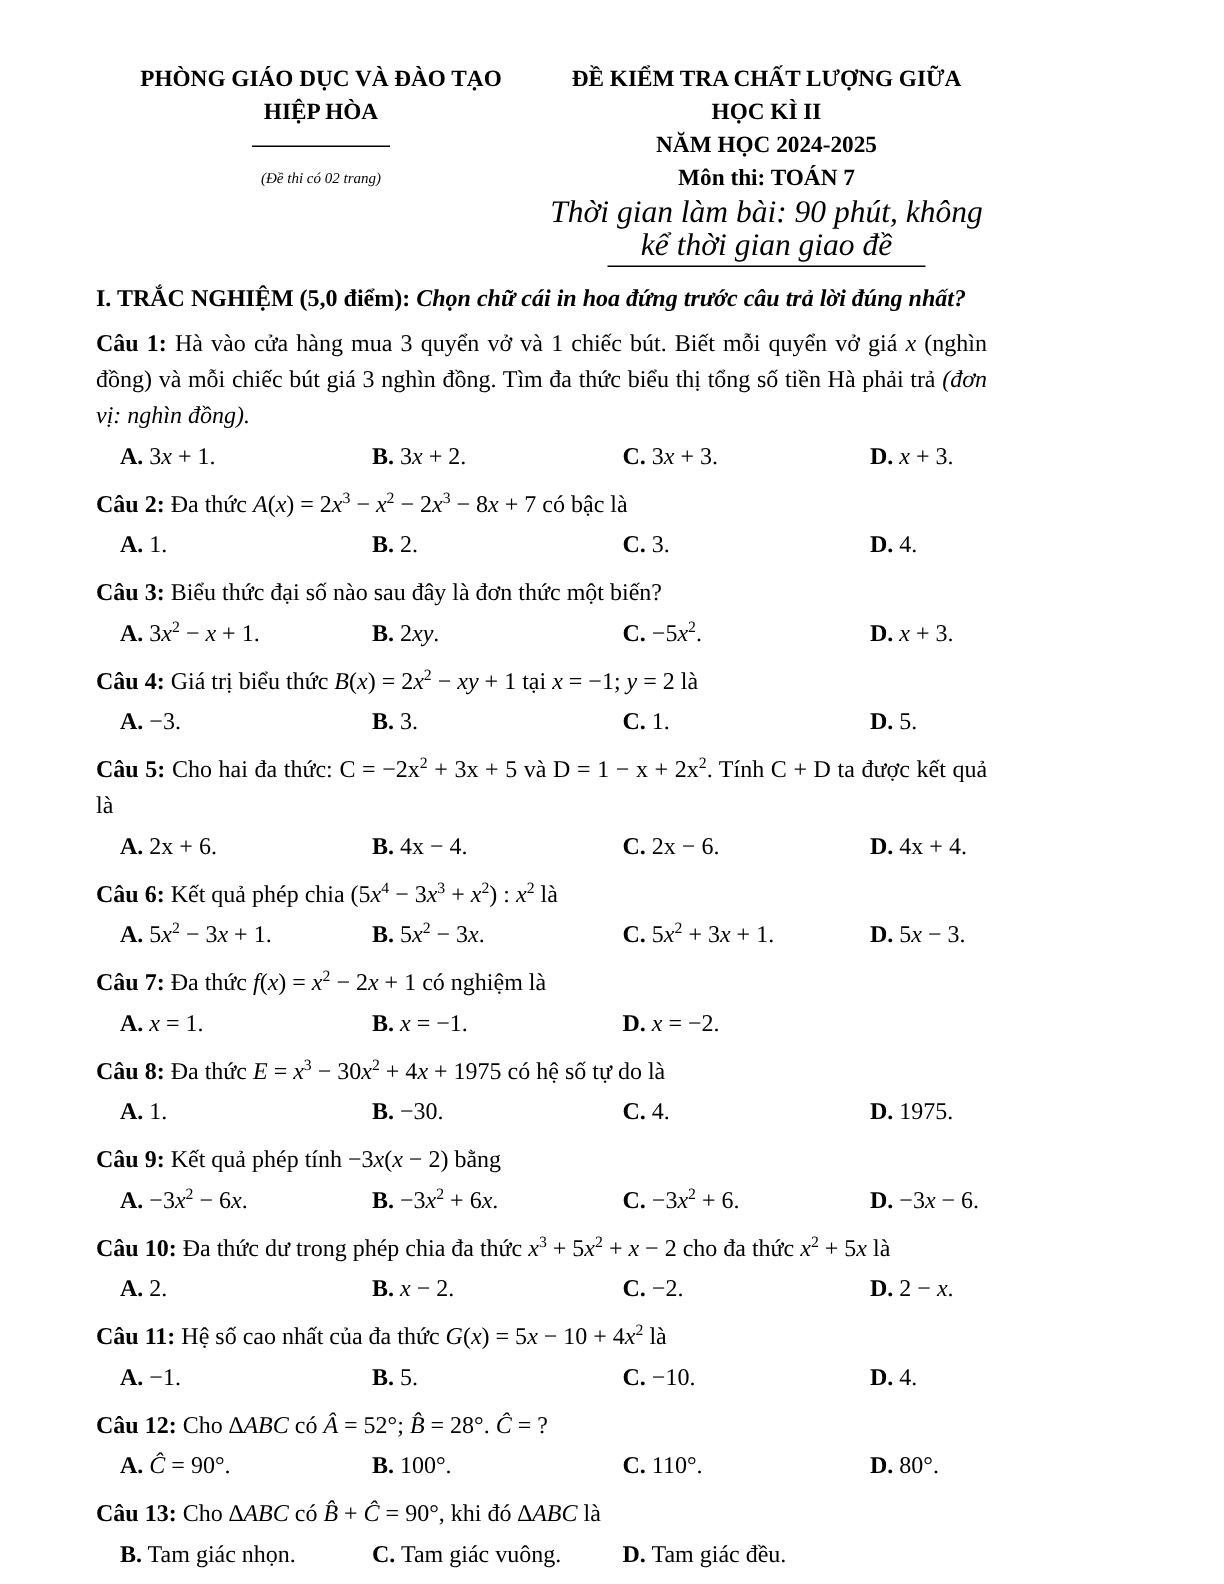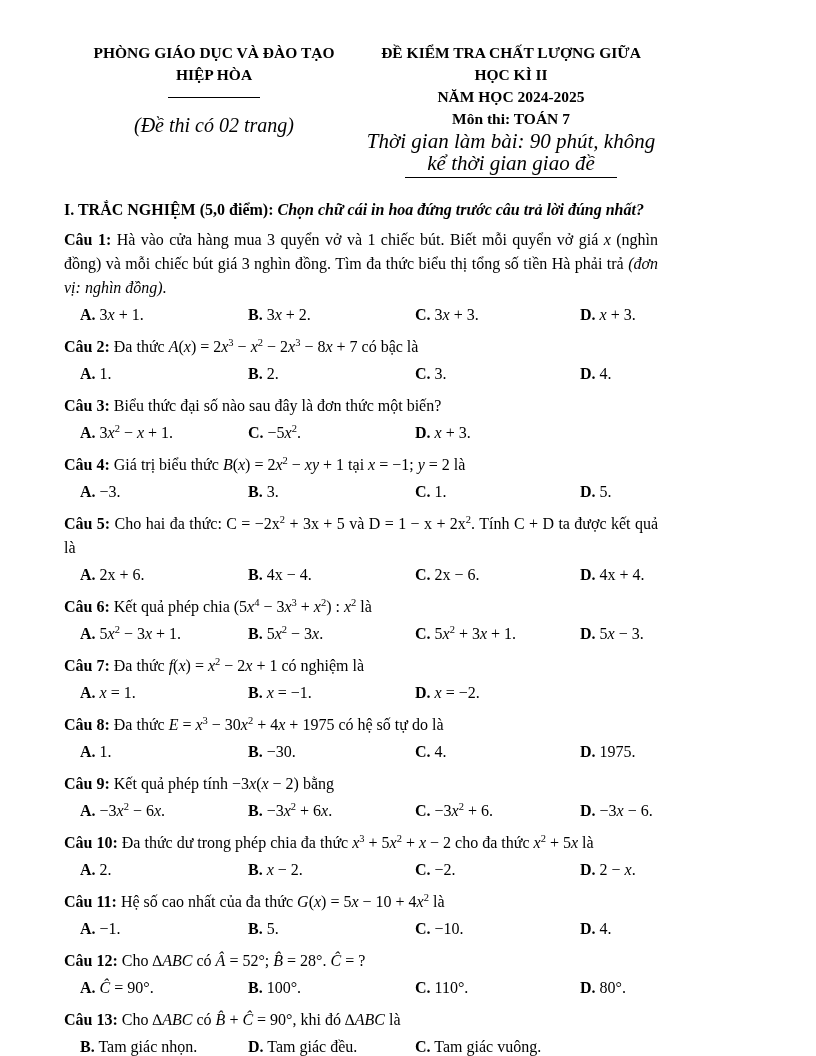--- a/index.html
+++ b/index.html
@@ -9,26 +9,26 @@
     font-size:16px;color:#000;
   }
   .page{padding:42px 58px 0 64px;box-sizing:border-box;width:716px;height:1056px;}
   
   .header{display:flex;align-items:flex-start;}
   .h-left{width:300px;text-align:center;flex:0 0 auto;}
   .h-right{flex:1;text-align:center;}
   .hl1{font-weight:bold;font-size:15.5px;line-height:22px;}
   .hl2{display:inline-block;font-weight:bold;font-size:15.5px;line-height:22px;
        border-bottom:1.6px solid #000;padding:0 8px 11px;}
-  .hl3{font-style:italic;margin-top:16px;font-size:20px;}
+  .hl3{font-style:italic;margin-top:16px;font-size:10px;}
   .hr1,.hr2,.hr3{font-weight:bold;font-size:15.5px;line-height:22px;}
   .hr4{font-style:italic;font-size:21px;line-height:22px;}
   .hr-rule{width:212px;border-top:1.2px solid #000;margin:3px auto 0;height:0;}
   
-  .section{margin-top:20px;font-weight:bold;line-height:24px;font-family:Liberation Serif, serif;}
+  .section{margin-top:10px;font-weight:bold;line-height:24px;font-family:Liberation Serif, serif;}
   .section .instr{font-style:italic;}
   
   .question{margin-top:6px;}
   .qbody{margin:0;line-height:24px;text-align:justify;}
   .qnum{font-weight:bold;}
   .options{display:grid;grid-template-columns:168px 167px 165px auto;
            padding:3px 0 2px 16px;line-height:24px;}
   .opt b{font-weight:bold;}
   .math{white-space:nowrap;}
   sup{font-size:10.5px;line-height:0;position:relative;top:-6px;vertical-align:baseline;}
@@ -73,20 +73,21 @@
           <span class="opt"><b>A.</b> 1.</span>
           <span class="opt"><b>B.</b> 2.</span>
           <span class="opt"><b>C.</b> 3.</span>
           <span class="opt"><b>D.</b> 4.</span>
         </div>
       </div>
       <div class="question">
         <p class="qbody"><b class="qnum">Câu 3:</b> Biểu thức đại số nào sau đây là đơn thức một biến?</p>
         <div class="options">
           <span class="opt"><b>A.</b> <span class="math">3<i>x</i><sup>2</sup> − <i>x</i> + 1.</span></span>
+          <span class="opt"><b>B.</b> <span class="math">2<i>x</i><i>y</i>.</span></span>
           <span class="opt"><b>C.</b> <span class="math">−5<i>x</i><sup>2</sup>.</span></span>
           <span class="opt"><b>D.</b> <span class="math"><i>x</i> + 3.</span></span>
         </div>
       </div>
       <div class="question">
         <p class="qbody"><b class="qnum">Câu 4:</b> Giá trị biểu thức <span class="math"><i>B</i>(<i>x</i>) = 2<i>x</i><sup>2</sup> − <i>x</i><i>y</i> + 1</span> tại <span class="math"><i>x</i> = −1; <i>y</i> = 2</span> là</p>
         <div class="options">
           <span class="opt"><b>A.</b> −3.</span>
           <span class="opt"><b>B.</b> 3.</span>
           <span class="opt"><b>C.</b> 1.</span>
@@ -161,19 +162,19 @@
           <span class="opt"><b>A.</b> <span class="math"><i>Ĉ</i> = 90°.</span></span>
           <span class="opt"><b>B.</b> 100°.</span>
           <span class="opt"><b>C.</b> 110°.</span>
           <span class="opt"><b>D.</b> 80°.</span>
         </div>
       </div>
       <div class="question">
         <p class="qbody"><b class="qnum">Câu 13:</b> Cho <span class="math">∆<i>A</i><i>B</i><i>C</i></span> có <span class="math"><i>B̂</i> + <i>Ĉ</i> = 90°</span>, khi đó <span class="math">∆<i>A</i><i>B</i><i>C</i></span> là</p>
         <div class="options">
           <span class="opt"><b>B.</b> Tam giác nhọn.</span>
+          <span class="opt"><b>C.</b> Tam giác vuông.</span>
           <span class="opt"><b>D.</b> Tam giác đều.</span>
-          <span class="opt"><b>C.</b> Tam giác vuông.</span>
         </div>
       </div>
     </div>
 
 </div>
 
 </body></html>

